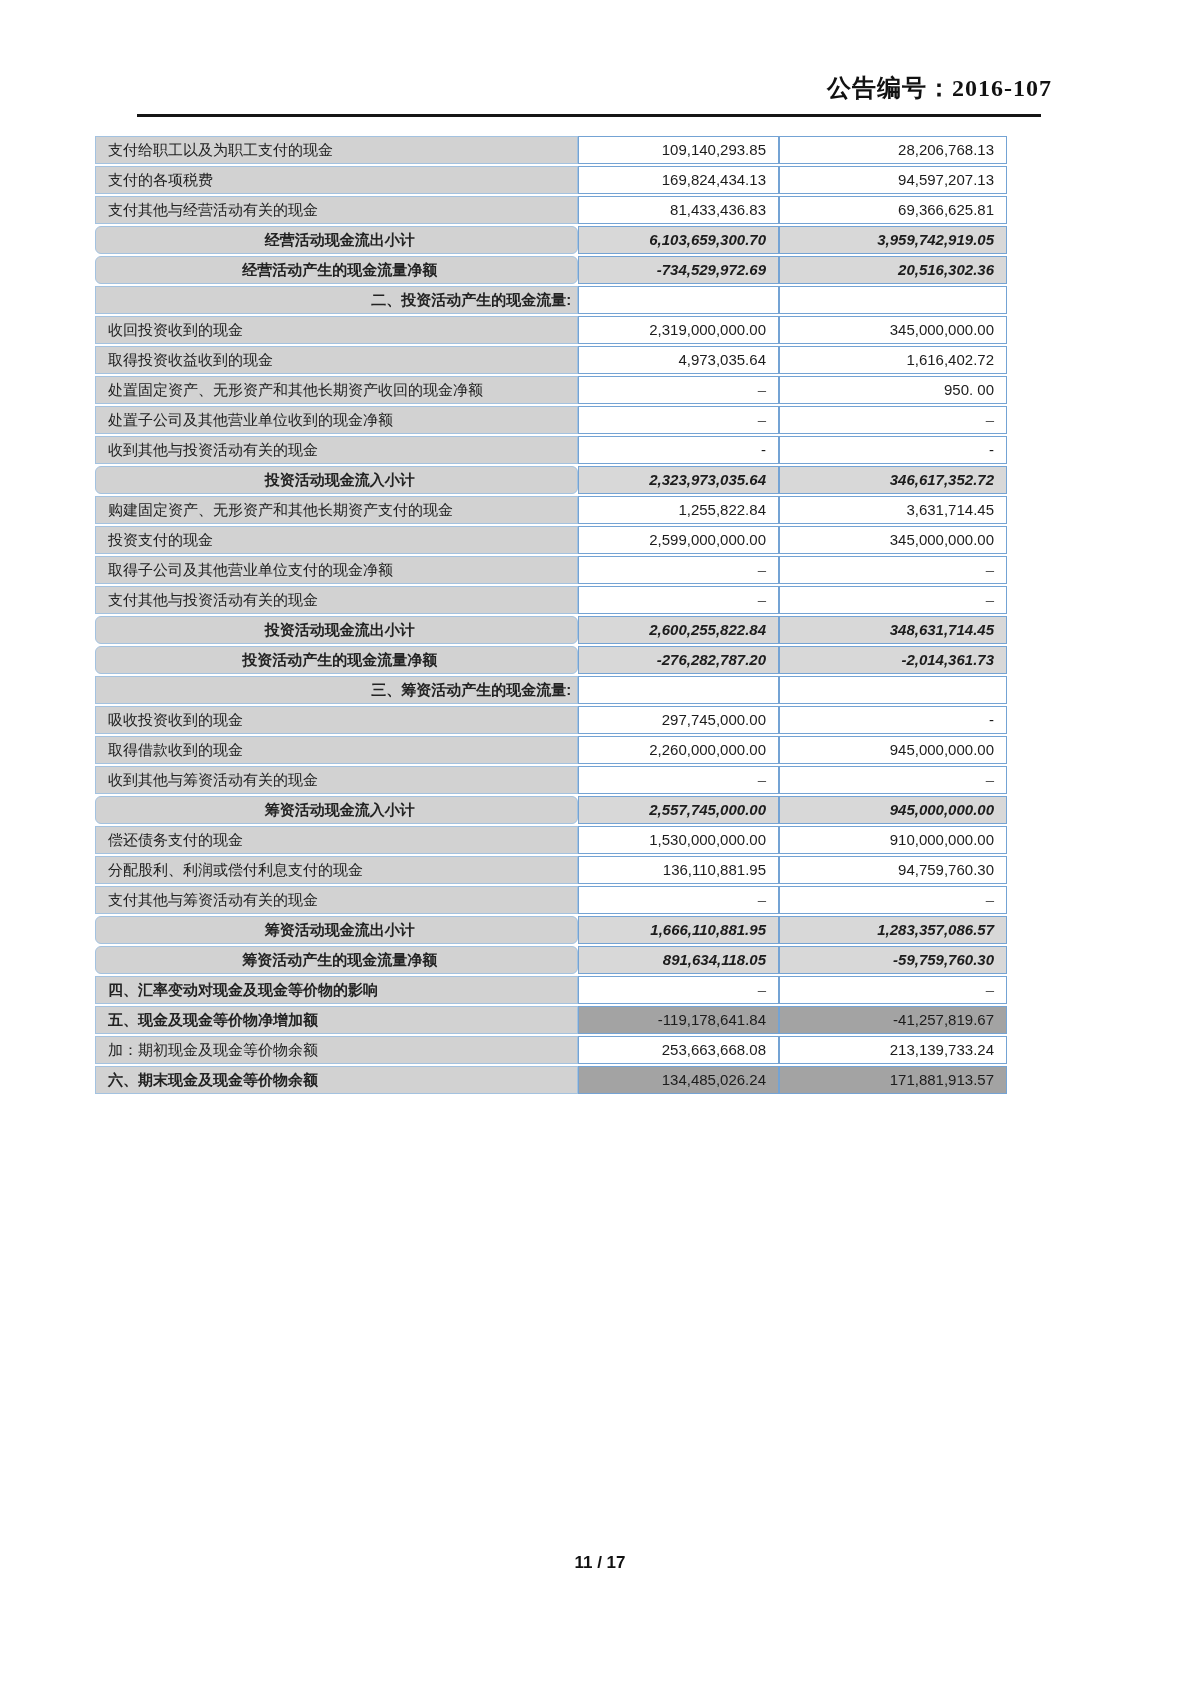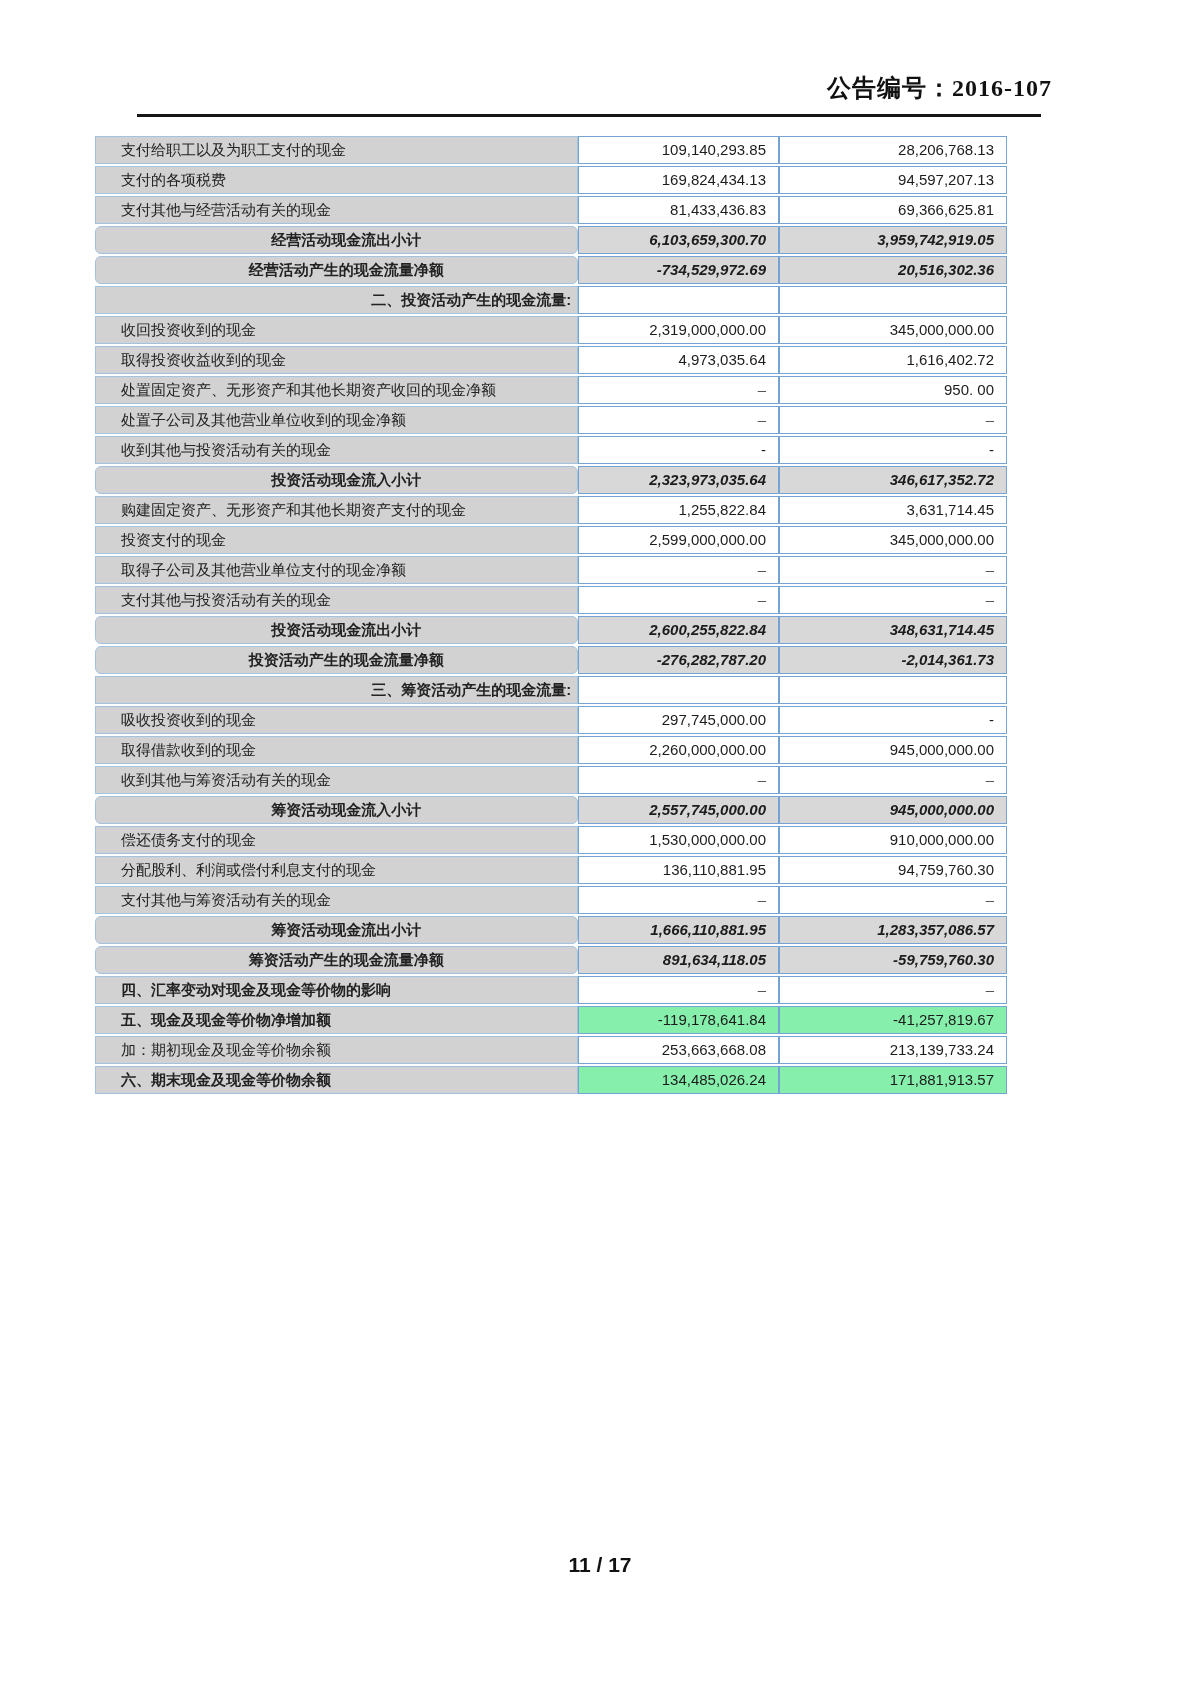--- a/index.html
+++ b/index.html
@@ -20,38 +20,38 @@
   table.cashflow{
     position:absolute;left:95px;top:134px;width:912px;
     border-collapse:separate;border-spacing:0 2px;table-layout:fixed;
   }
   td{
     height:26px;vertical-align:middle;font-size:15px;line-height:26px;
     overflow:hidden;white-space:nowrap;
   }
   td.label{
     background:#d2d2d2;border:1px solid #a3c2e0;
-    padding:0 6px 0 25px;font-family:"Liberation Serif",serif;color:#222;
+    padding:0 6px 0 12px;font-family:"Liberation Serif",serif;color:#222;
   }
   td.val{
     background:#ffffff;border:1px solid #74a3d4;
     text-align:right;padding:0 12px 0 4px;
     font-family:"Liberation Sans",sans-serif;color:#1c1c1c;
   }
   tr.subtotal td.label{font-weight:bold;text-align:center;font-family:"Liberation Sans",sans-serif;border-radius:6px;}
   tr.subtotal td.val{background:#d8d8d8;font-weight:bold;font-style:italic;}
   tr.section td.label{font-weight:bold;font-family:"Liberation Sans",sans-serif;text-align:right;}
   tr.bold-white td.label{font-weight:bold;font-family:"Liberation Sans",sans-serif;}
   tr.bold-gray td.label{font-weight:bold;font-family:"Liberation Sans",sans-serif;}
-  tr.bold-gray td.val{background:#86efac;margin-top:9px;}
+  tr.bold-gray td.val{background:#a3a3a3;margin-top:9px;}
   td.val.endash{color:#555555;}
   
   .footer{
     position:absolute;top:1553px;left:0;width:1200px;text-align:center;
-    font-weight:bold;font-size:21px;color:#111111;
+    font-weight:bold;font-size:17px;color:#111111;
   }
 </style>
 </head>
 <body>
 
 <div class="page">
 
   <div class="announcement">公告编号：2016-107</div>
   <div class="header-rule"></div>
 

